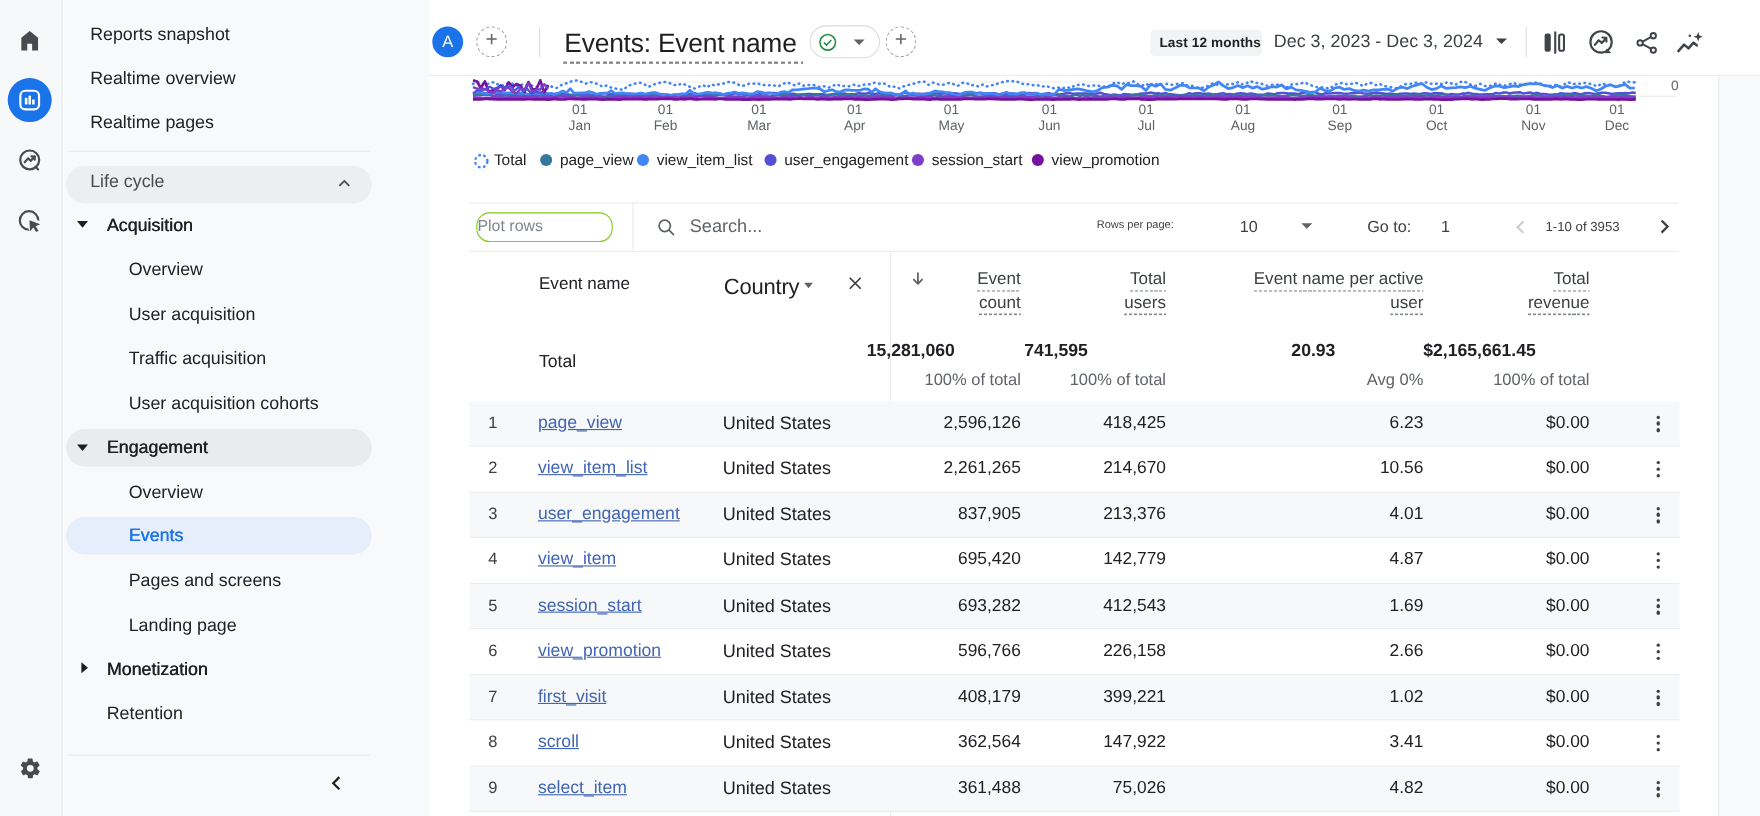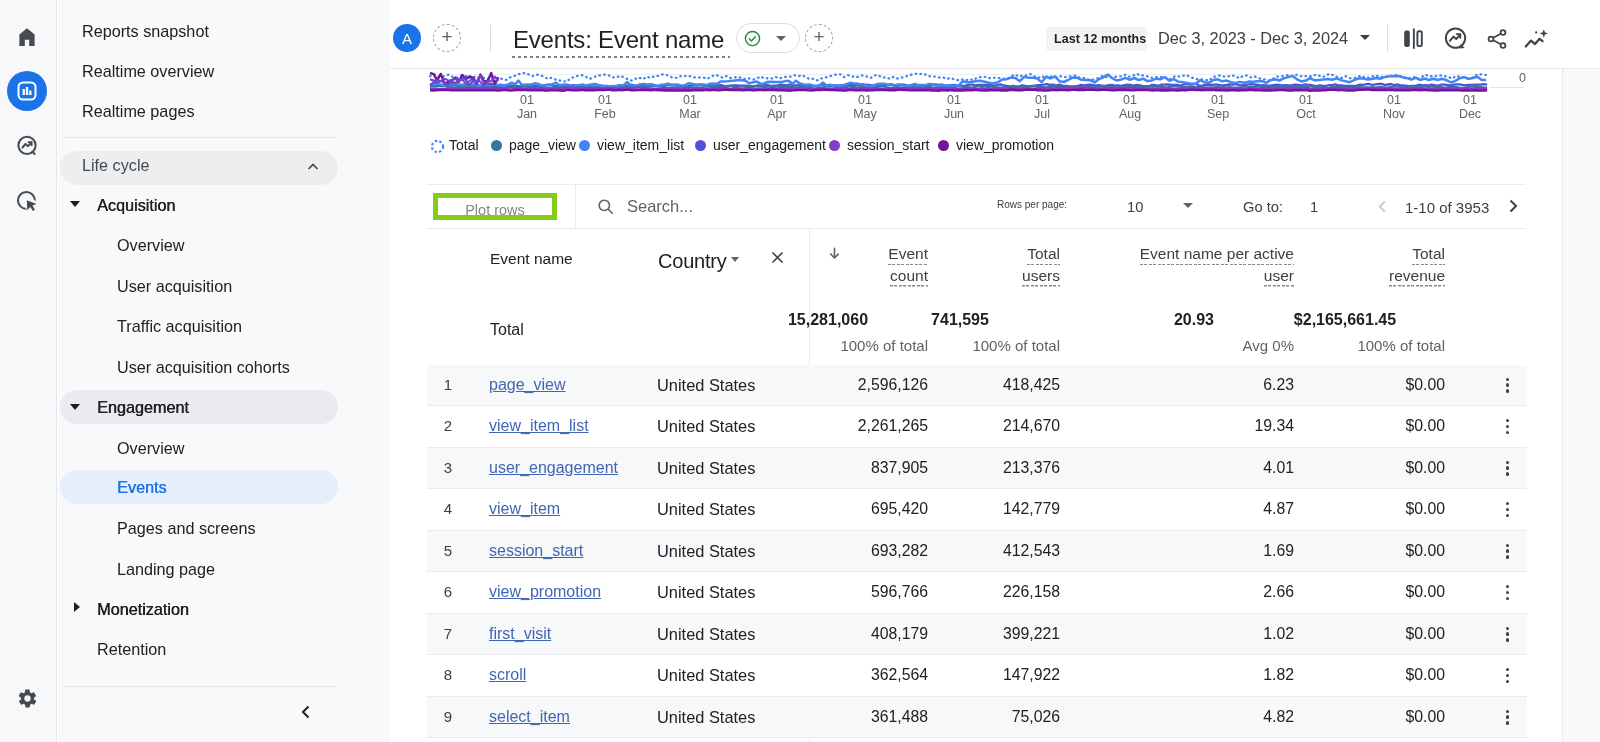--- a/index.html
+++ b/index.html
@@ -208,36 +208,36 @@
     <span class="ltxt" style="left:597px">view_item_list</span>
     <span class="ldot" style="left:695px;background:#554fd8"></span>
     <span class="ltxt" style="left:713px">user_engagement</span>
     <span class="ldot" style="left:829px;background:#7e3ec8"></span>
     <span class="ltxt" style="left:847px">session_start</span>
     <span class="ldot" style="left:938px;background:#74149e"></span>
     <span class="ltxt" style="left:956px">view_promotion</span>
   </div>
 <div class="abs" style="left:427px;top:184px;width:1099px;height:1px;background:#e9ebee"></div>
 <div class="abs" style="left:427px;top:228px;width:1099px;height:1px;background:#e9ebee"></div>
-<div class="abs" style="left:433px;top:193px;width:124px;height:27px;border:5px solid #84cc16;border-radius:0;text-align:center;line-height:25px;font-size:14.5px;color:#80868b">Plot rows</div>
+<div class="abs" style="left:433px;top:193px;width:124px;height:27px;border:1px solid #84cc16;border-radius:12px;text-align:left;line-height:25px;font-size:14.5px;color:#80868b">Plot rows</div>
 <div class="abs" style="left:575px;top:184px;width:1px;height:44px;background:#e9ebee"></div>
 <svg class="abs" style="left:596px;top:197px" width="19" height="19" viewBox="0 0 24 24" fill="none" stroke="#5f6368" stroke-width="2">
     <circle cx="10.5" cy="10.5" r="6.5"></circle>
     <path d="m15.5 15.5 5 5" stroke-linecap="round"></path>
   </svg>
 <div class="abs" style="left:627px;top:197px;font-size:16.5px;color:#5f6368">Search...</div>
 <div class="abs" style="left:997px;top:199px;font-size:10px;color:#3c4043">Rows per page:</div>
 <div class="abs" style="left:1127px;top:199px;font-size:14.7px;color:#3c4043">10</div>
 <div class="tri abs" style="left:1183px;top:203px;border-left:5px solid transparent;border-right:5px solid transparent;border-top:5.5px solid #5f6368"></div>
 <div class="abs" style="left:1243px;top:199px;font-size:14.7px;color:#3c4043">Go to:</div>
 <div class="abs" style="left:1310px;top:199px;font-size:14.7px;color:#3c4043">1</div>
 <svg class="abs" style="left:1374px;top:198px" width="17" height="17" viewBox="0 0 18 18" fill="none" stroke="#c8cbcf" stroke-width="2">
     <path d="M11.5 3.5 6 9l5.5 5.5"></path>
   </svg>
-<div class="abs" style="left:1405px;top:199px;font-size:15px;color:#3c4043">1-10 of 3953</div>
+<div class="abs" style="left:1405px;top:199px;font-size:12px;color:#3c4043">1-10 of 3953</div>
 <svg class="abs" style="left:1504px;top:197px" width="18" height="18" viewBox="0 0 18 18" fill="none" stroke="#3c4043" stroke-width="2">
     <path d="M6.5 3.5 12 9l-5.5 5.5"></path>
   </svg>
 <div class="abs" style="left:809px;top:228px;width:1px;height:514px;background:#e9ebee"></div>
 <div class="abs" style="left:490px;top:250px;font-size:15.5px;color:#202124">Event name</div>
 <div class="abs" style="left:658px;top:250px;font-size:20px;color:#202124;letter-spacing:-0.2px">Country</div>
 <div class="tri abs" style="left:731px;top:257px;border-left:4.5px solid transparent;border-right:4.5px solid transparent;border-top:5px solid #5f6368"></div>
 <svg class="abs" style="left:770px;top:250px" width="15" height="15" viewBox="0 0 15 15" stroke="#3c4043" stroke-width="1.6">
     <path d="M2.5 2.5l10 10M12.5 2.5l-10 10"></path>
   </svg>
@@ -270,21 +270,21 @@
       <i></i>
       <i></i>
     </span>
   </div>
 <div class="trow" style="top:406.0px">
     <span class="rn">2</span>
     <a class="rl">view_item_list</a>
     <span class="rc">United States</span>
     <span class="num" style="right:599px">2,261,265</span>
     <span class="num" style="right:467px">214,670</span>
-    <span class="num" style="right:233px">19.34</span>
+    <span class="num" style="right:233px">10.56</span>
     <span class="num" style="right:82px">$0.00</span>
     <span class="kebab">
       <i></i>
       <i></i>
       <i></i>
     </span>
   </div>
 <div class="trow odd" style="top:447.5px">
     <span class="rn">3</span>
     <a class="rl">user_engagement</a>
@@ -354,21 +354,21 @@
       <i></i>
       <i></i>
     </span>
   </div>
 <div class="trow" style="top:655.0px">
     <span class="rn">8</span>
     <a class="rl">scroll</a>
     <span class="rc">United States</span>
     <span class="num" style="right:599px">362,564</span>
     <span class="num" style="right:467px">147,922</span>
-    <span class="num" style="right:233px">1.82</span>
+    <span class="num" style="right:233px">3.41</span>
     <span class="num" style="right:82px">$0.00</span>
     <span class="kebab">
       <i></i>
       <i></i>
       <i></i>
     </span>
   </div>
 <div class="trow odd" style="top:696.5px">
     <span class="rn">9</span>
     <a class="rl">select_item</a>

